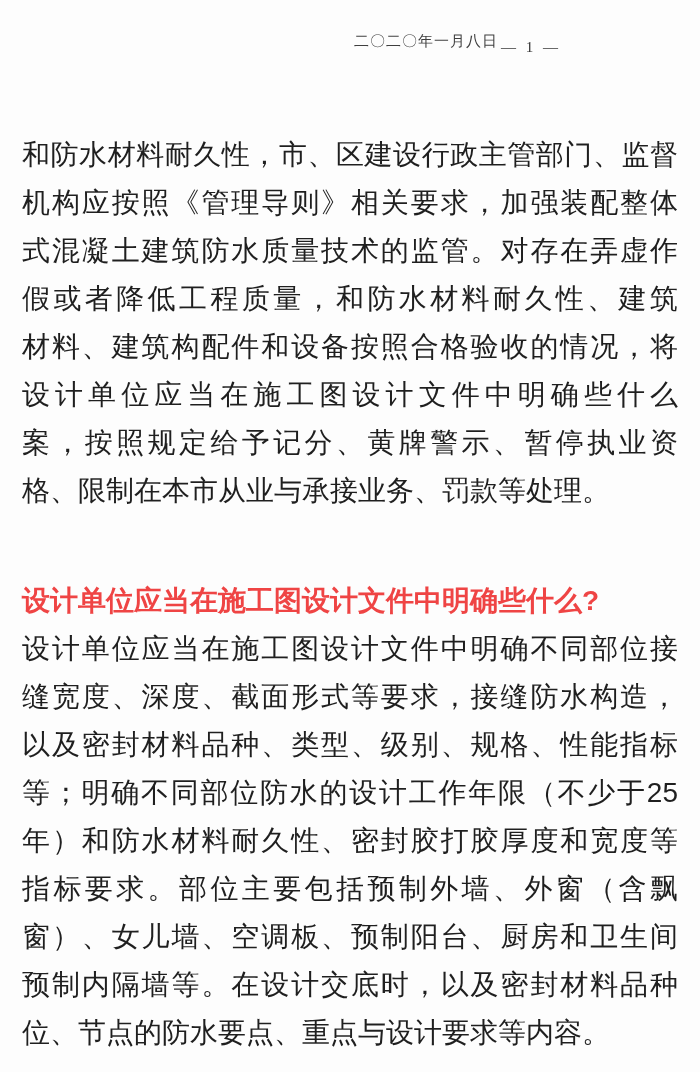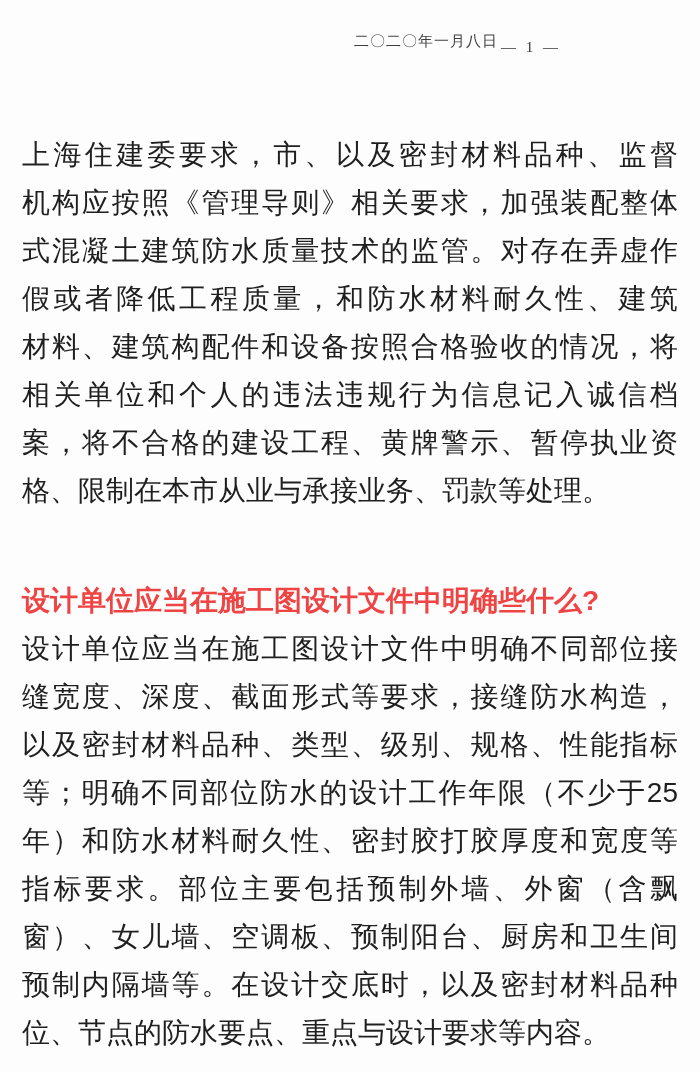--- a/index.html
+++ b/index.html
@@ -78,27 +78,27 @@
 
 <div class="page" style="background: rgb(253, 253, 253);">
 
   <div class="scan-header">
     <div class="doc-date">二〇二〇年一月八日</div>
     <div class="page-number">— 1 —</div>
   </div>
 
   <div class="content" style="color: rgb(31, 31, 31);">
     <div class="para">
-        <div class="line">上海住建委要求，市、以及密封材料品种、监督</div>
+        <div class="line">和防水材料耐久性，市、区建设行政主管部门、监督</div>
         <div class="line">机构应按照《管理导则》相关要求，加强装配整体</div>
         <div class="line">式混凝土建筑防水质量技术的监管。对存在弄虚作</div>
         <div class="line">假或者降低工程质量，和防水材料耐久性、建筑</div>
         <div class="line">材料、建筑构配件和设备按照合格验收的情况，将</div>
-        <div class="line">相关单位和个人的违法违规行为信息记入诚信档</div>
-        <div class="line">案，将不合格的建设工程、黄牌警示、暂停执业资</div>
+        <div class="line">设计单位应当在施工图设计文件中明确些什么</div>
+        <div class="line">案，按照规定给予记分、黄牌警示、暂停执业资</div>
         <div class="line last">格、限制在本市从业与承接业务、罚款等处理。</div>
       </div>
 
     <h2 class="heading" style="color: #ef4444;">设计单位应当在施工图设计文件中明确些什么?</h2>
 
     <div class="para">
         <div class="line">设计单位应当在施工图设计文件中明确不同部位接</div>
         <div class="line">缝宽度、深度、截面形式等要求，接缝防水构造，</div>
         <div class="line">以及密封材料品种、类型、级别、规格、性能指标</div>
         <div class="line">等；明确不同部位防水的设计工作年限（不少于25</div>

